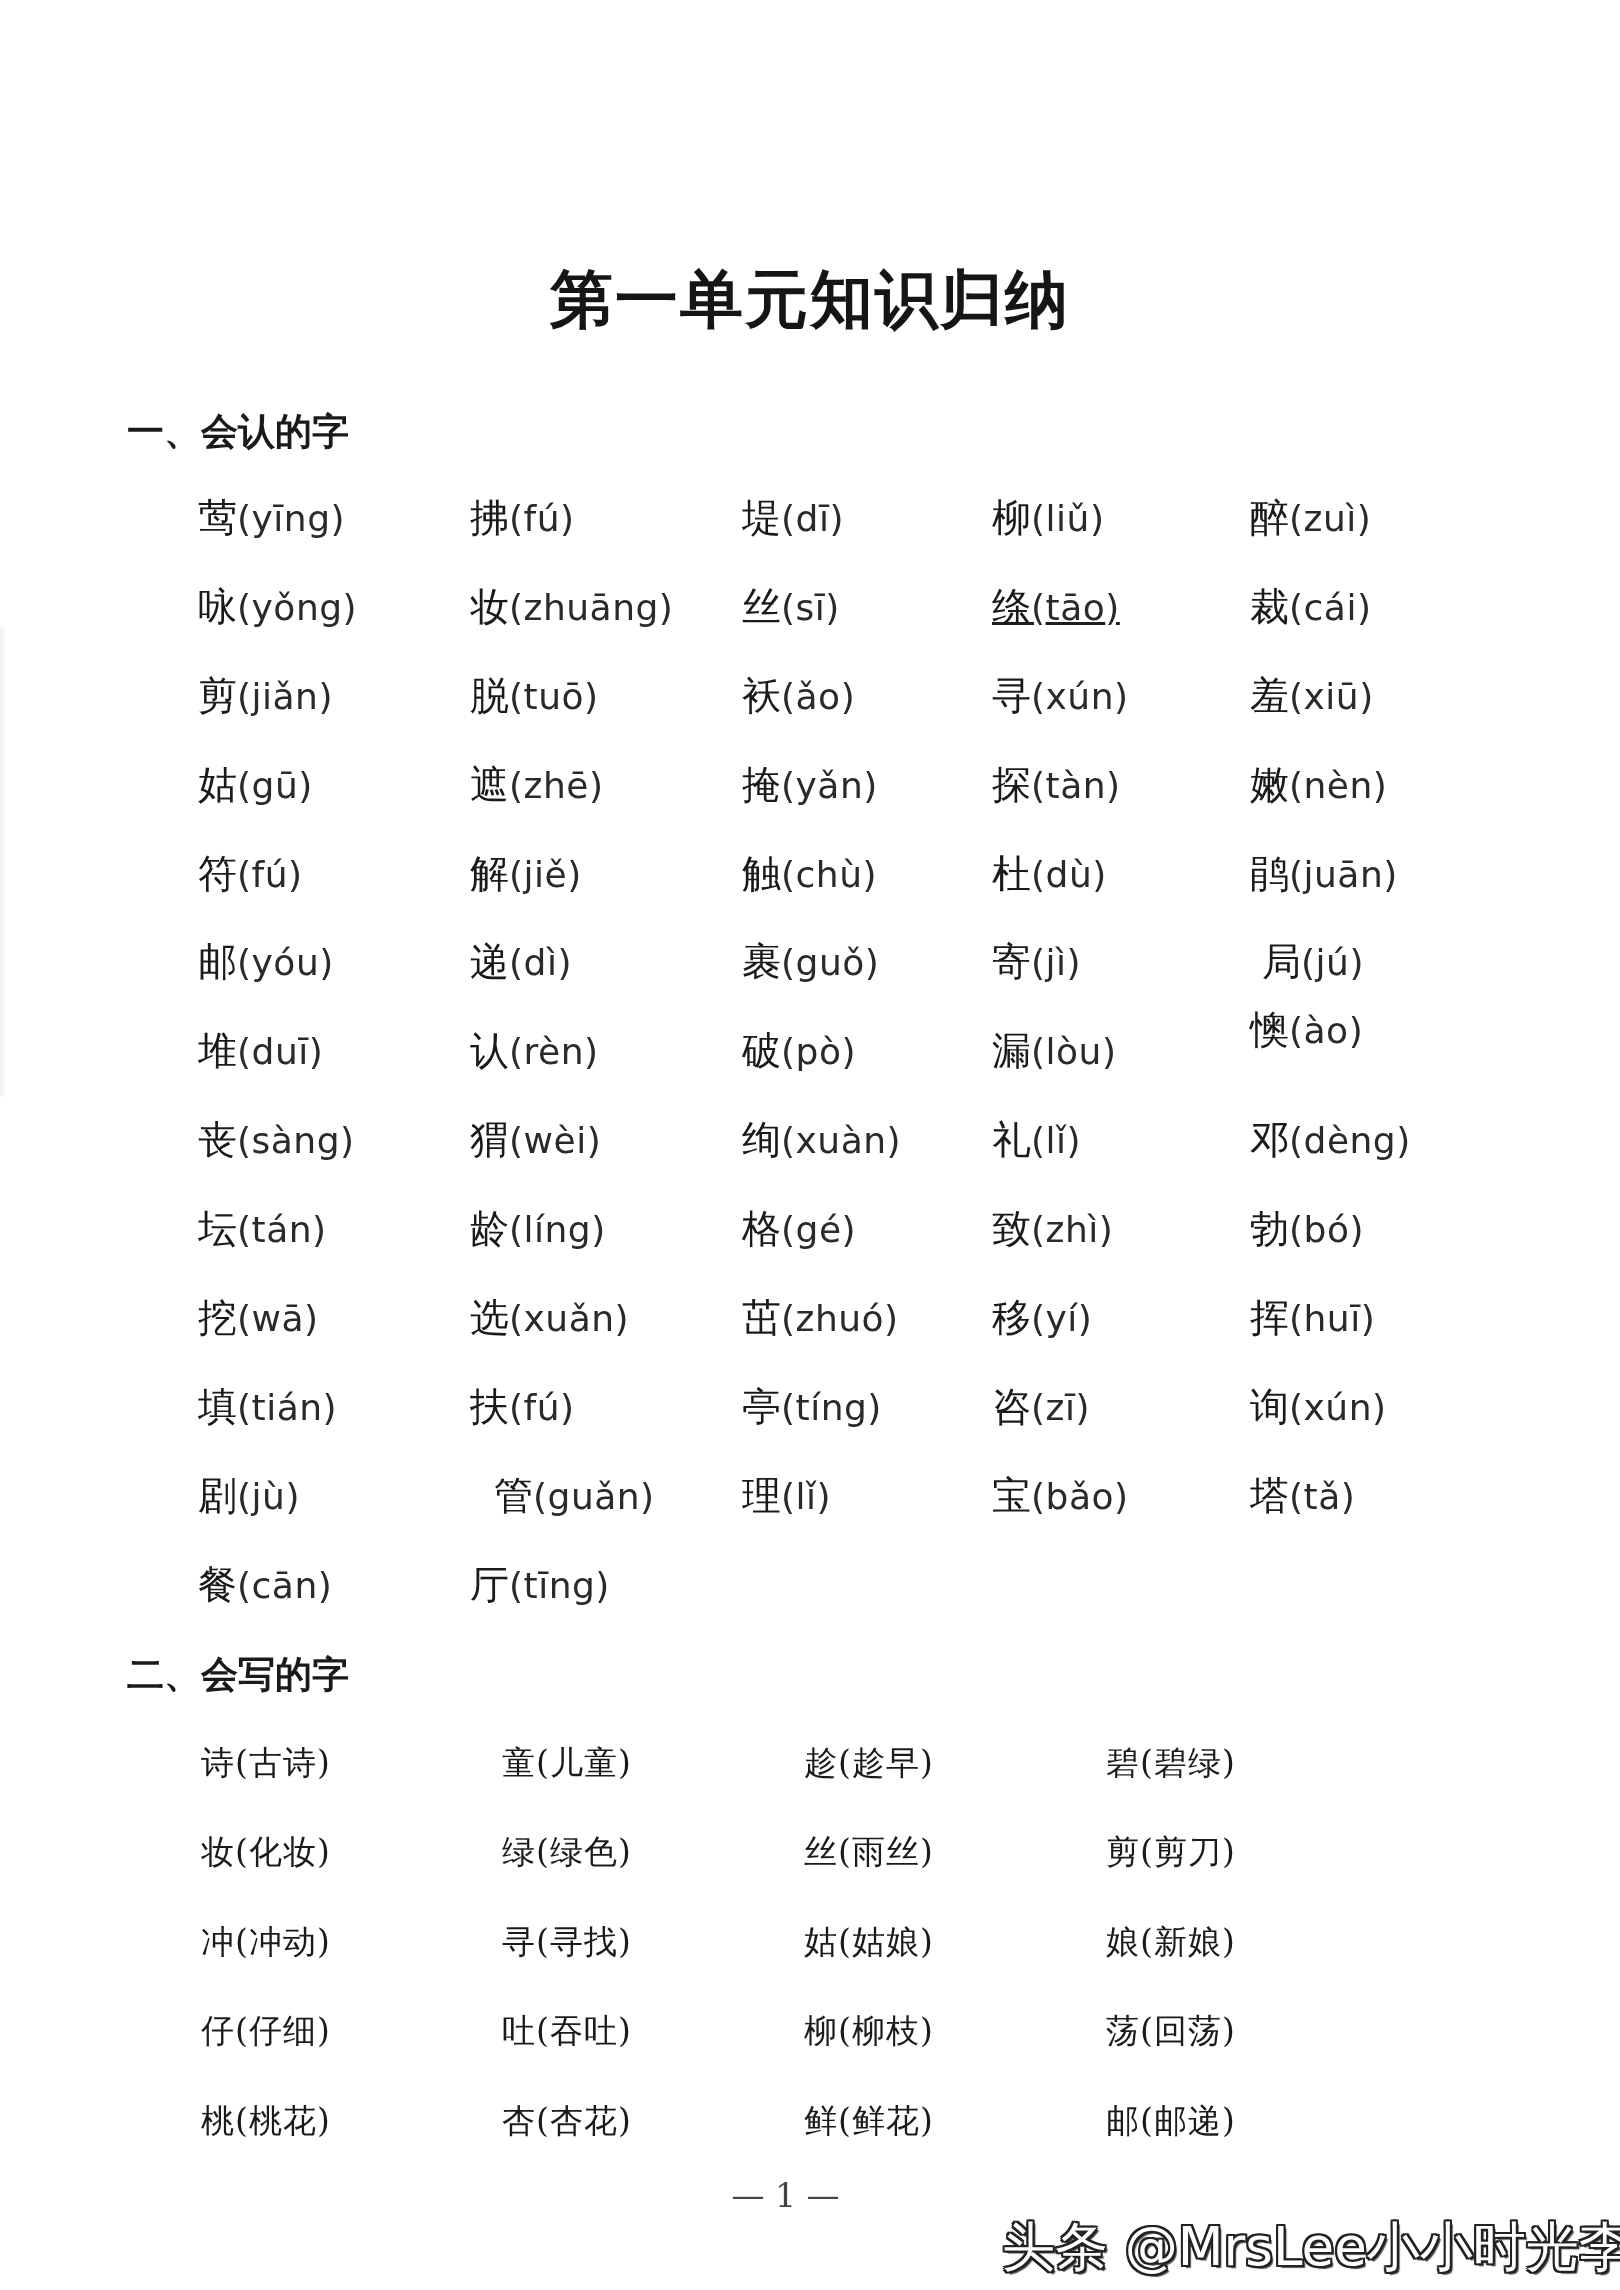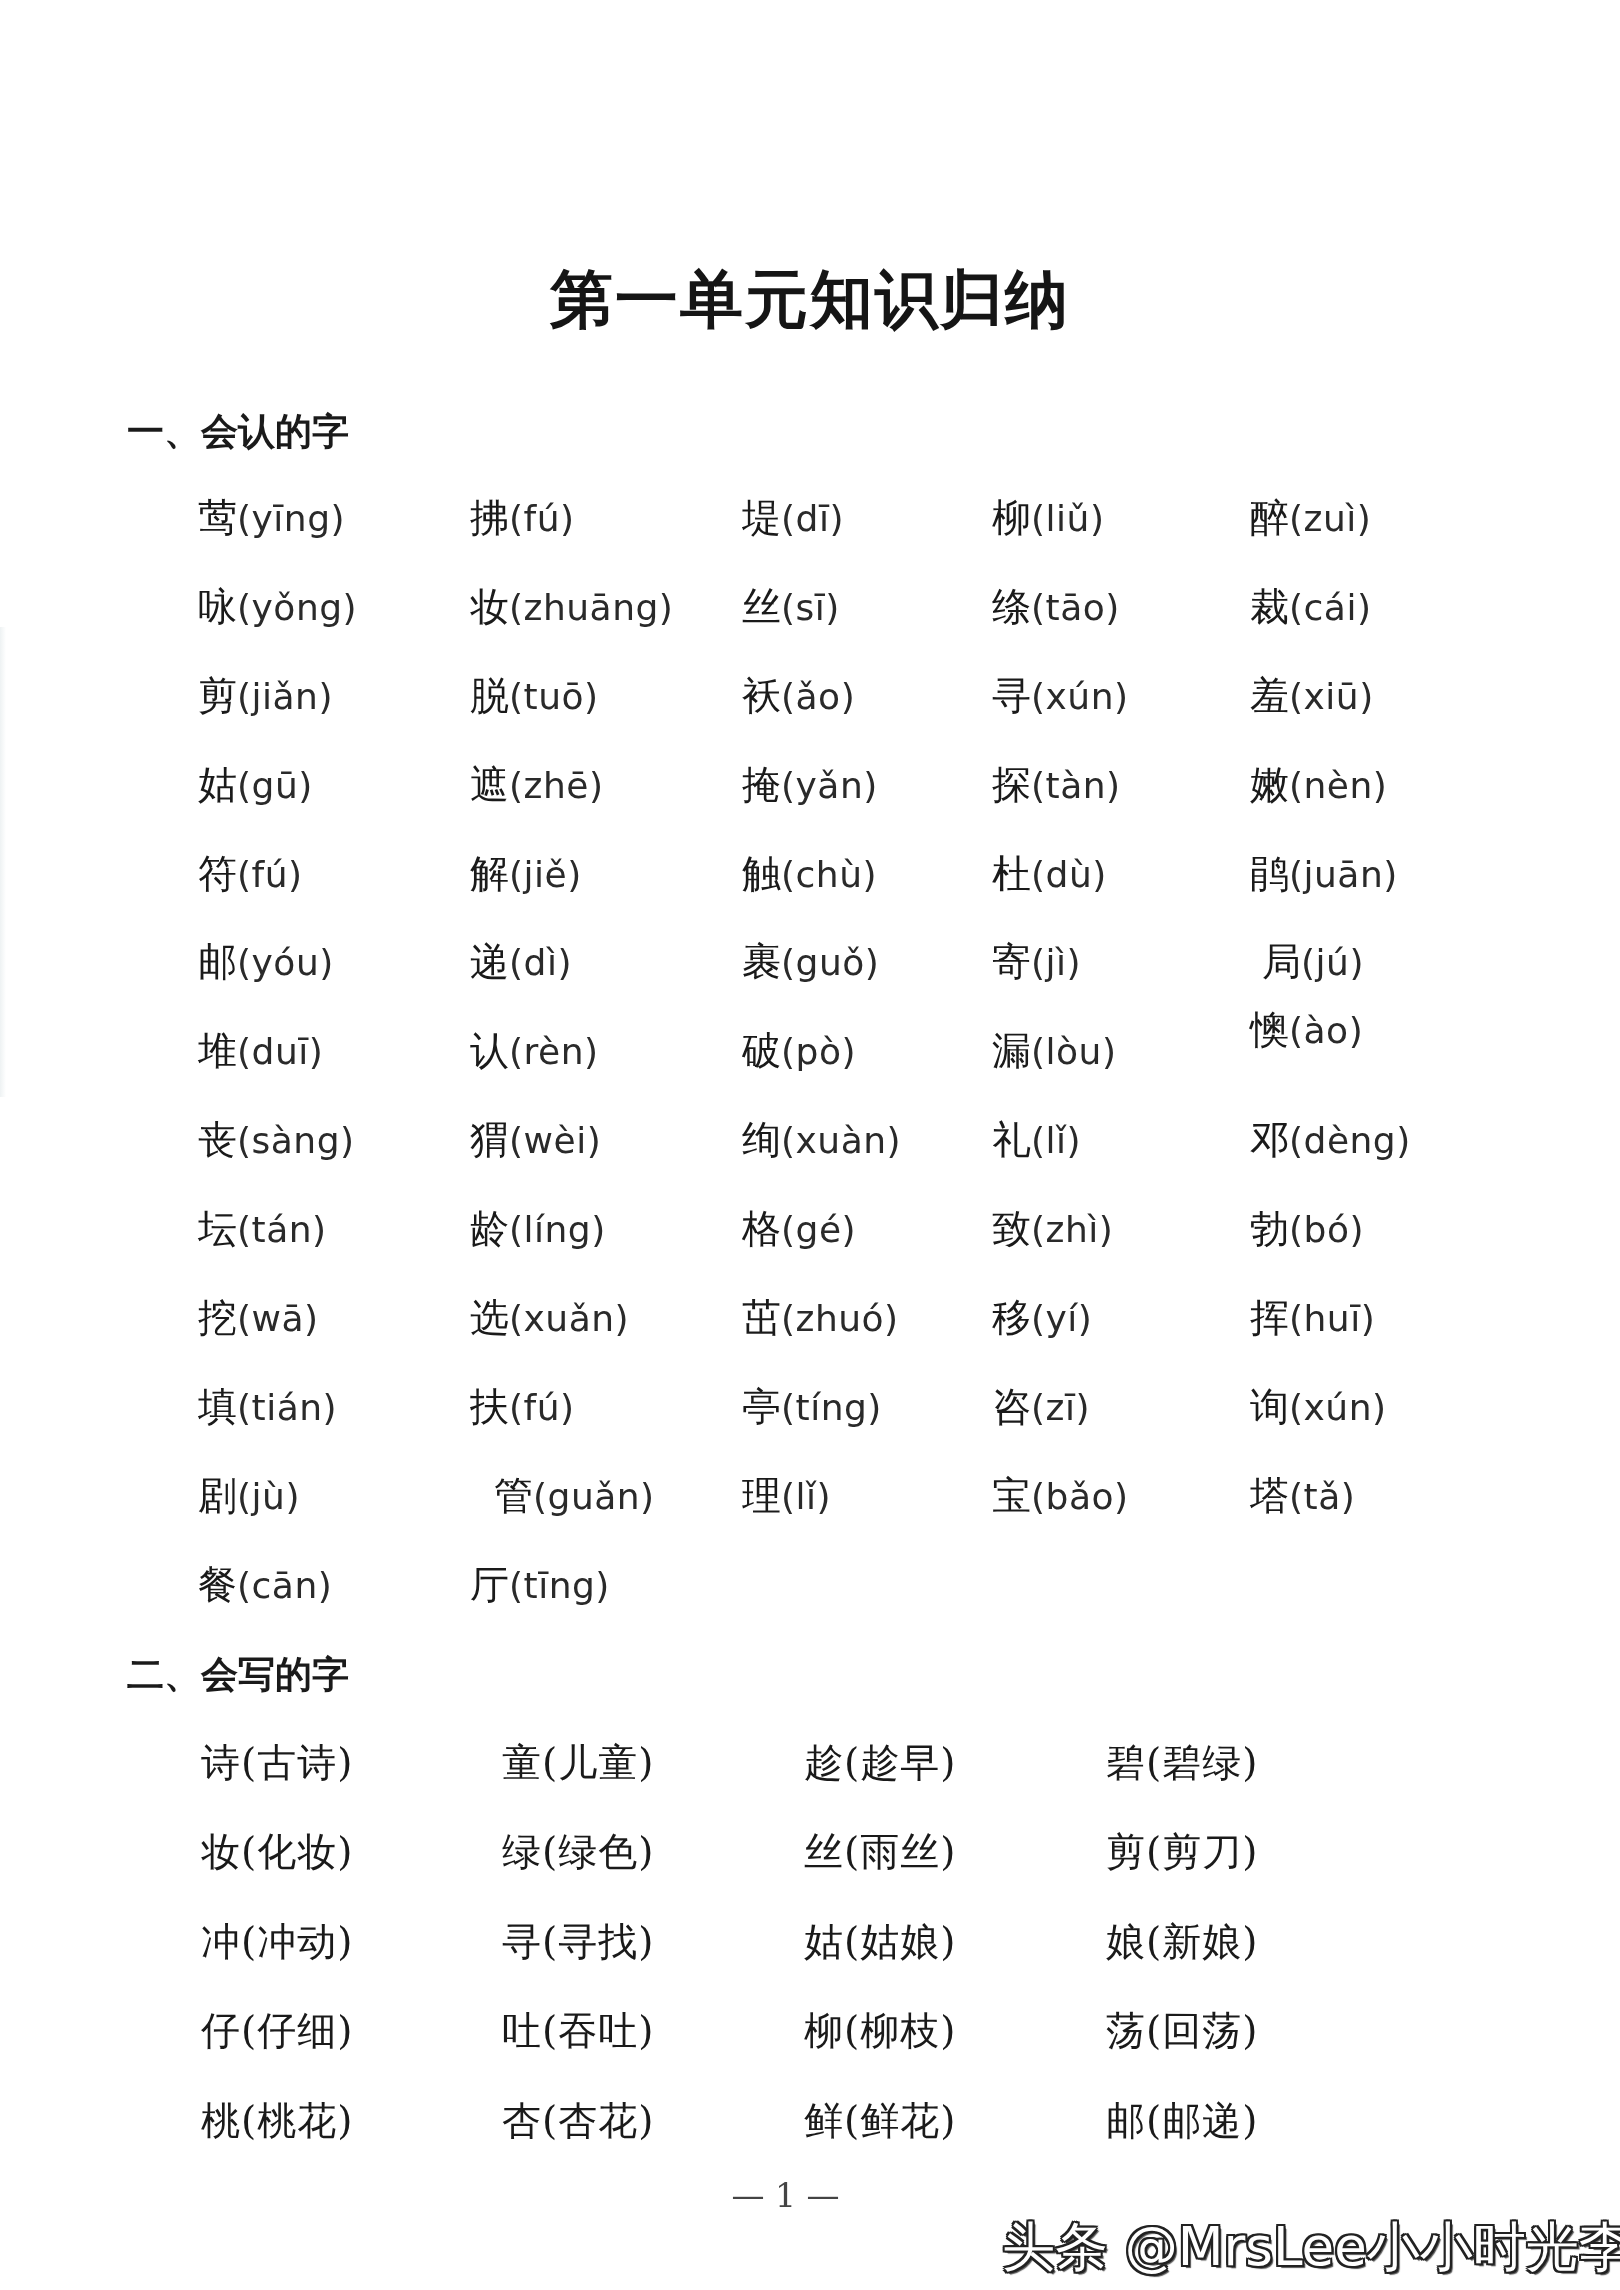--- a/index.html
+++ b/index.html
@@ -66,21 +66,21 @@
     .read-item .pinyin {
       font-family: "DejaVu Sans", "Liberation Sans", sans-serif;
       font-size: 36px;
       color: #2a2a2a;
       letter-spacing: 0.5px;
     }
     .write-item {
       position: absolute;
       white-space: nowrap;
       font-family: "DejaVu Serif", "Liberation Serif", serif;
-      font-size: 39px;
+      font-size: 33px;
       line-height: 47px;
       height: 47px;
       color: #1a1a1a;
       letter-spacing: 1px;
     }
     .page-number {
       position: absolute;
       left: 0;
       width: 1620px;
       top: 2174px;
@@ -118,21 +118,21 @@
 
 <div id="read-grid" class="grid-read">
     <div class="read-item" style="left: 198px; top: 494px;"><span class="hanzi">莺</span><span class="pinyin">(</span><span class="pinyin">yīng</span><span class="pinyin">)</span></div>
     <div class="read-item" style="left: 470px; top: 494px;"><span class="hanzi">拂</span><span class="pinyin">(</span><span class="pinyin">fú</span><span class="pinyin">)</span></div>
     <div class="read-item" style="left: 742px; top: 494px;"><span class="hanzi">堤</span><span class="pinyin">(</span><span class="pinyin">dī</span><span class="pinyin">)</span></div>
     <div class="read-item" style="left: 992px; top: 494px;"><span class="hanzi">柳</span><span class="pinyin">(</span><span class="pinyin">liǔ</span><span class="pinyin">)</span></div>
     <div class="read-item" style="left: 1250px; top: 494px;"><span class="hanzi">醉</span><span class="pinyin">(</span><span class="pinyin">zuì</span><span class="pinyin">)</span></div>
     <div class="read-item" style="left: 198px; top: 583px;"><span class="hanzi">咏</span><span class="pinyin">(</span><span class="pinyin">yǒng</span><span class="pinyin">)</span></div>
     <div class="read-item" style="left: 470px; top: 583px;"><span class="hanzi">妆</span><span class="pinyin">(</span><span class="pinyin">zhuāng</span><span class="pinyin">)</span></div>
     <div class="read-item" style="left: 742px; top: 583px;"><span class="hanzi">丝</span><span class="pinyin">(</span><span class="pinyin">sī</span><span class="pinyin">)</span></div>
-    <div class="read-item" style="left: 992px; top: 583px;"><span class="hanzi">绦</span><span class="pinyin">(</span><span class="pinyin">tāo</span><span class="pinyin">)</span></div>
+    <div class="read-item" style="left: 992px; top: 583px; text-decoration: underline;"><span class="hanzi">绦</span><span class="pinyin">(</span><span class="pinyin">tāo</span><span class="pinyin">)</span></div>
     <div class="read-item" style="left: 1250px; top: 583px;"><span class="hanzi">裁</span><span class="pinyin">(</span><span class="pinyin">cái</span><span class="pinyin">)</span></div>
     <div class="read-item" style="left: 198px; top: 672px;"><span class="hanzi">剪</span><span class="pinyin">(</span><span class="pinyin">jiǎn</span><span class="pinyin">)</span></div>
     <div class="read-item" style="left: 470px; top: 672px;"><span class="hanzi">脱</span><span class="pinyin">(</span><span class="pinyin">tuō</span><span class="pinyin">)</span></div>
     <div class="read-item" style="left: 742px; top: 672px;"><span class="hanzi">袄</span><span class="pinyin">(</span><span class="pinyin">ǎo</span><span class="pinyin">)</span></div>
     <div class="read-item" style="left: 992px; top: 672px;"><span class="hanzi">寻</span><span class="pinyin">(</span><span class="pinyin">xún</span><span class="pinyin">)</span></div>
     <div class="read-item" style="left: 1250px; top: 672px;"><span class="hanzi">羞</span><span class="pinyin">(</span><span class="pinyin">xiū</span><span class="pinyin">)</span></div>
     <div class="read-item" style="left: 198px; top: 761px;"><span class="hanzi">姑</span><span class="pinyin">(</span><span class="pinyin">gū</span><span class="pinyin">)</span></div>
     <div class="read-item" style="left: 470px; top: 761px;"><span class="hanzi">遮</span><span class="pinyin">(</span><span class="pinyin">zhē</span><span class="pinyin">)</span></div>
     <div class="read-item" style="left: 742px; top: 761px;"><span class="hanzi">掩</span><span class="pinyin">(</span><span class="pinyin">yǎn</span><span class="pinyin">)</span></div>
     <div class="read-item" style="left: 992px; top: 761px;"><span class="hanzi">探</span><span class="pinyin">(</span><span class="pinyin">tàn</span><span class="pinyin">)</span></div>

